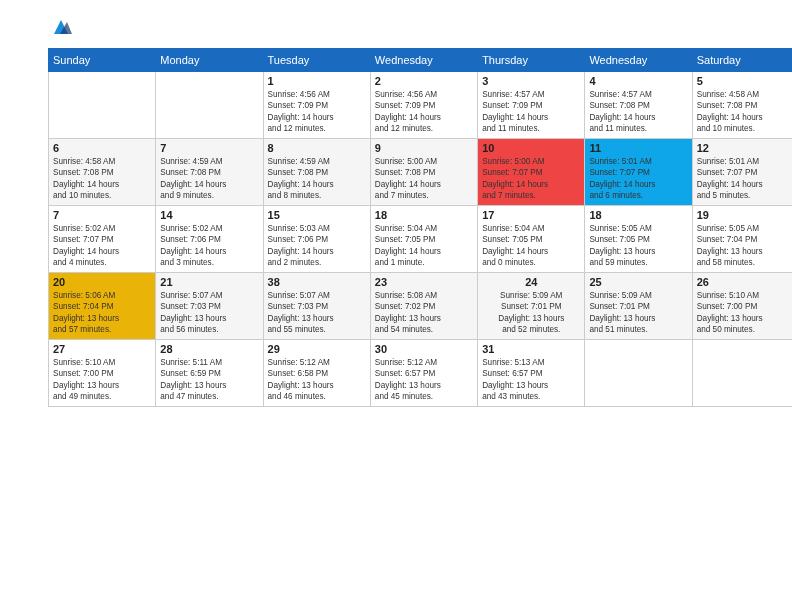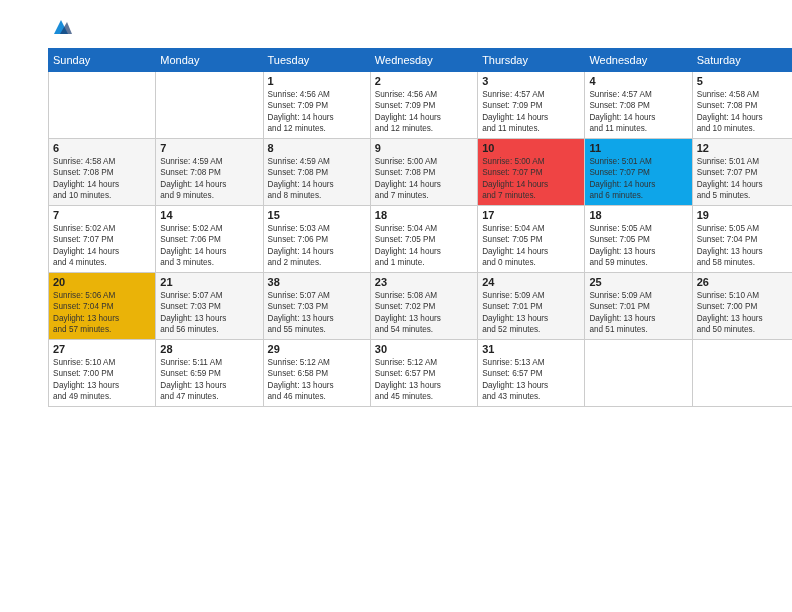--- a/index.html
+++ b/index.html
@@ -298,21 +298,21 @@
 Daylight: 13 hours
 and 55 minutes.</div>
           </td>
           <td style="background: rgb(245, 245, 245);">
             <span class="day-number">23</span>
             <div class="day-info" style="white-space: pre-line;">Sunrise: 5:08 AM
 Sunset: 7:02 PM
 Daylight: 13 hours
 and 54 minutes.</div>
           </td>
-          <td style="background: rgb(245, 245, 245);">
+          <td style="background: rgb(245, 245, 245); text-align: center;">
             <span class="day-number">24</span>
             <div class="day-info" style="white-space: pre-line;">Sunrise: 5:09 AM
 Sunset: 7:01 PM
 Daylight: 13 hours
 and 52 minutes.</div>
           </td>
           <td style="background: rgb(245, 245, 245);">
             <span class="day-number">25</span>
             <div class="day-info" style="white-space: pre-line;">Sunrise: 5:09 AM
 Sunset: 7:01 PM

